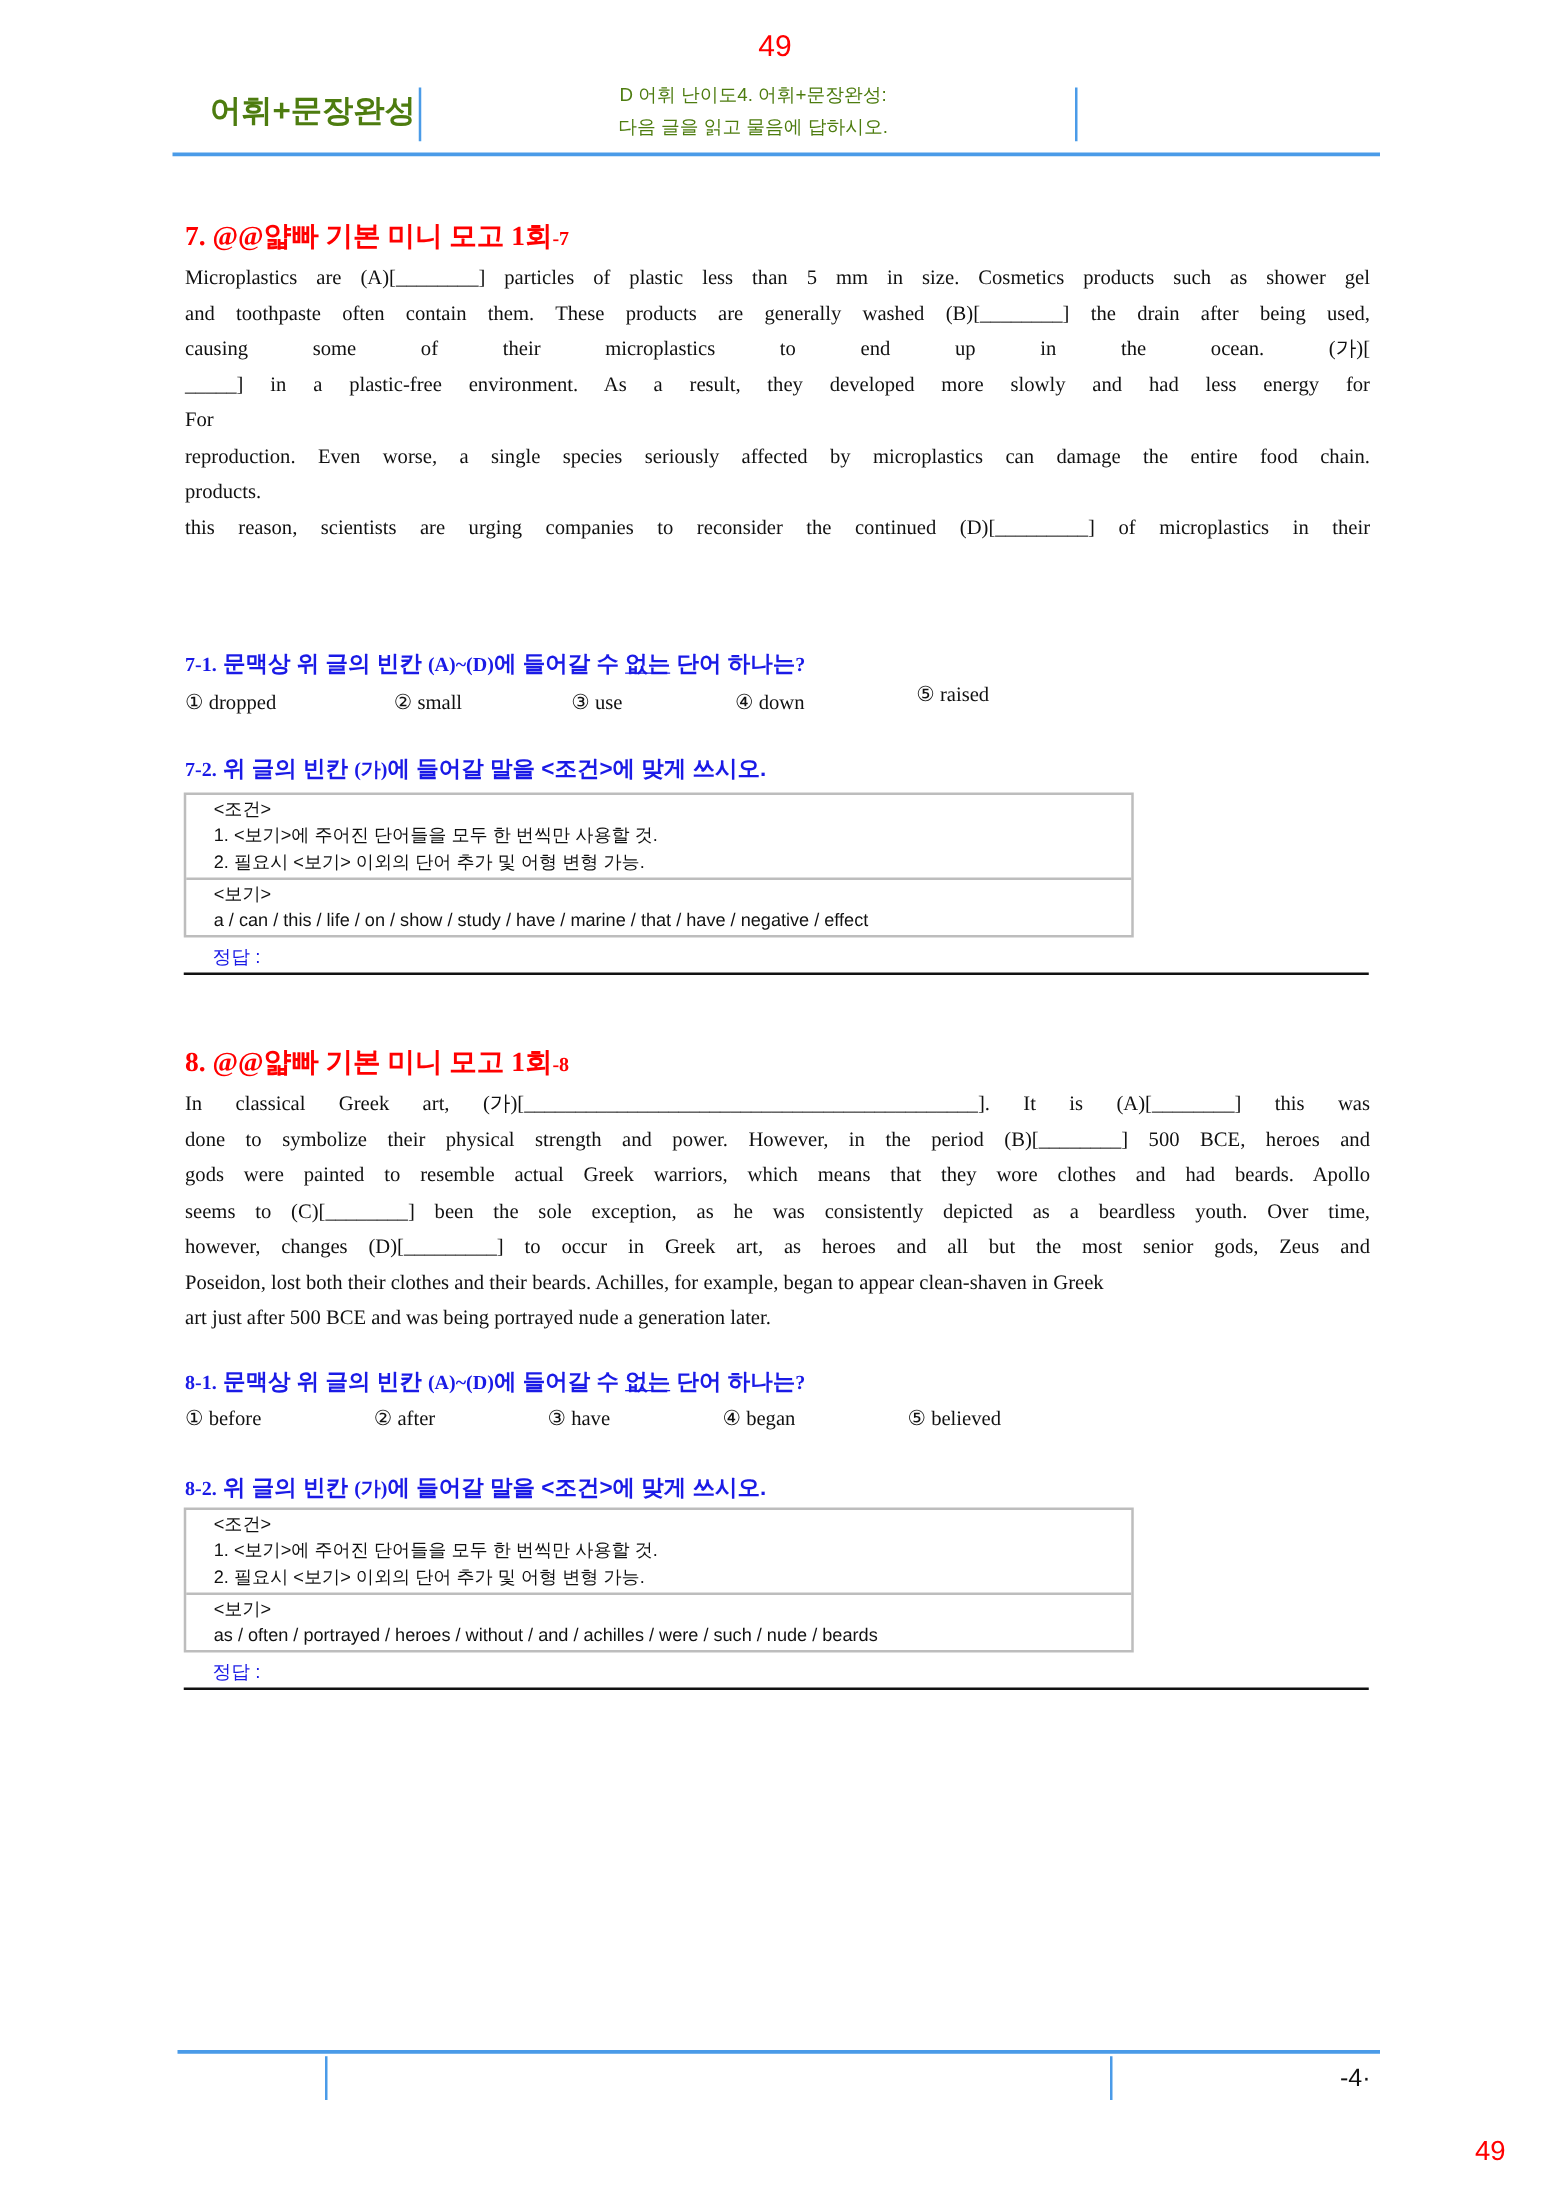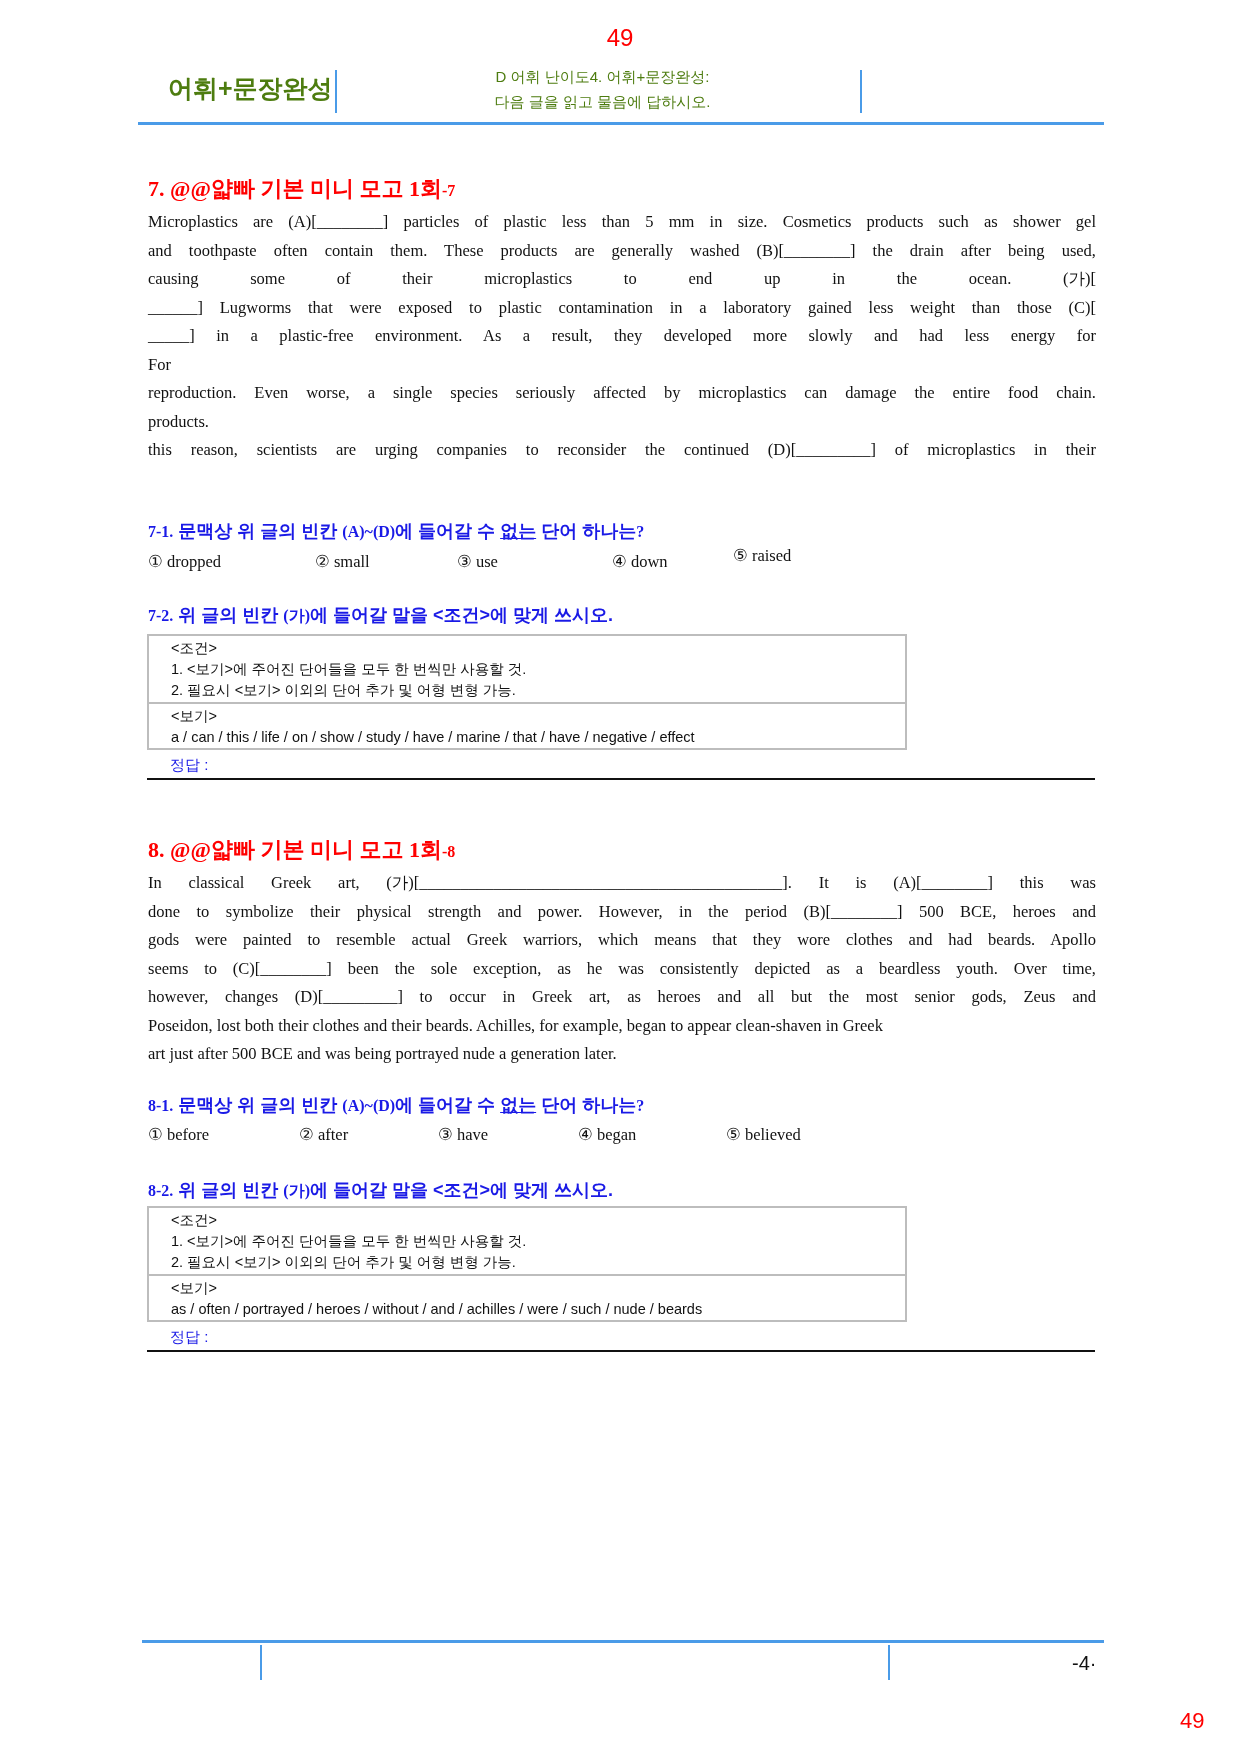--- a/index.html
+++ b/index.html
@@ -41,36 +41,35 @@
 <div class="abs hrule-blue" style="left:138px; top:122px; width:966px;"></div>
 
 <div class="abs sec-title" style="top:174px;">
   <span>7. @@얇빠 기본 미니 모고 1회</span><span class="small">-7</span>
 </div>
 
 <div class="abs passage" style="top:208px;">
   <span class="line">Microplastics are (A)[________] particles of plastic less than 5 mm in size. Cosmetics products such as shower gel</span>
   <span class="line">and toothpaste often contain them. These products are generally washed (B)[________] the drain after being used,</span>
   <span class="line">causing some of their microplastics to end up in the ocean. (가)[</span>
-  <span class="line">______] Lugworms that were exposed to plastic contamination in a laboratory gained less weight than those (C)[</span>
   <span class="line">_____] in a plastic-free environment. As a result, they developed more slowly and had less energy for</span>
   <span class="line last">For</span>
   <span class="line">reproduction. Even worse, a single species seriously affected by microplastics can damage the entire food chain.</span>
   <span class="line last">products.</span>
   <span class="line">this reason, scientists are urging companies to reconsider the continued (D)[_________] of microplastics in their</span>
 </div>
 
 <div class="abs sans q-title" style="top:519px;">
   <span class="ser">7-1.</span>
   <span>문맥상 위 글의 빈칸 </span><span class="ser">(A)~(D)</span><span>에 들어갈 수 </span><u>없는</u><span> 단어 하나는</span><span class="ser">?</span>
 </div>
 <div class="abs choice" style="left:148px; top:552px;"><span>①</span> <span>dropped</span></div>
 <div class="abs choice" style="left:315px; top:552px;"><span>②</span> <span>small</span></div>
 <div class="abs choice" style="left:457px; top:552px;"><span>③</span> <span>use</span></div>
-<div class="abs choice" style="left:588px; top:552px;margin-left:24px;"><span>④</span> <span>down</span></div>
+<div class="abs choice" style="left:588px; top:552px;"><span>④</span> <span>down</span></div>
 <div class="abs choice" style="left:733px; top:546px;"><span>⑤</span> <span>raised</span></div>
 
 <div class="abs sans q-title" style="top:603px;">
   <span class="ser">7-2.</span>
   <span>위 글의 빈칸 </span><span class="ser">(가)</span><span>에 들어갈 말을 &lt;조건&gt;에 맞게 쓰시오.</span>
 </div>
 <div class="abs cond-box sans" style="top:634px;">
   <div class="cond-sec" style="height:64px;">
     <div>&lt;조건&gt;</div>
     <div>1. &lt;보기&gt;에 주어진 단어들을 모두 한 번씩만 사용할 것.</div>

